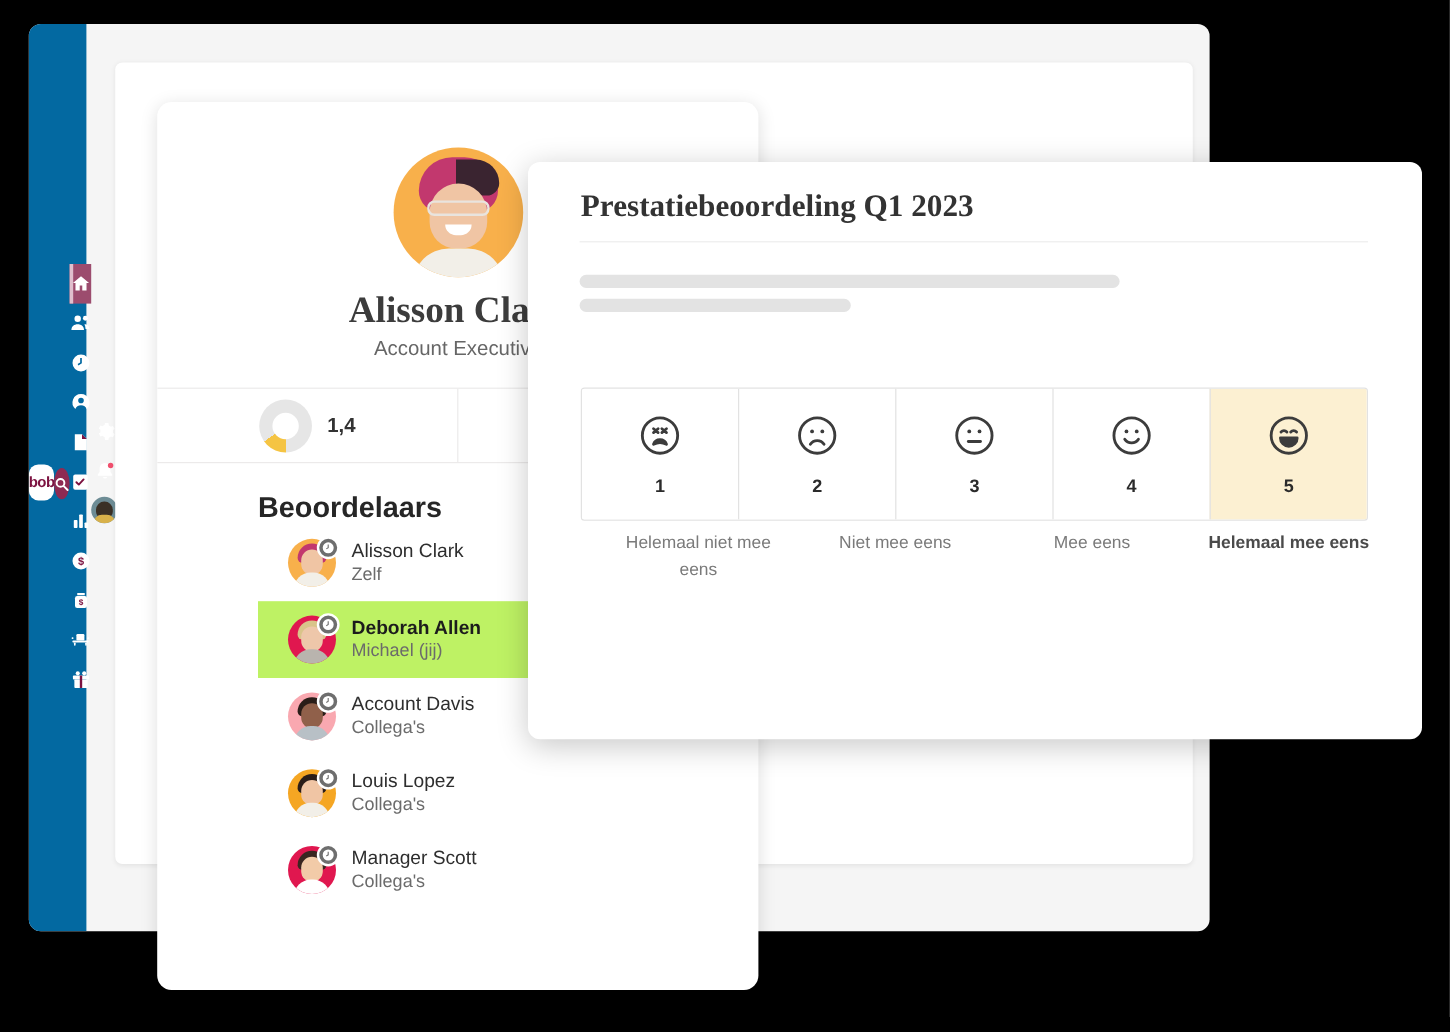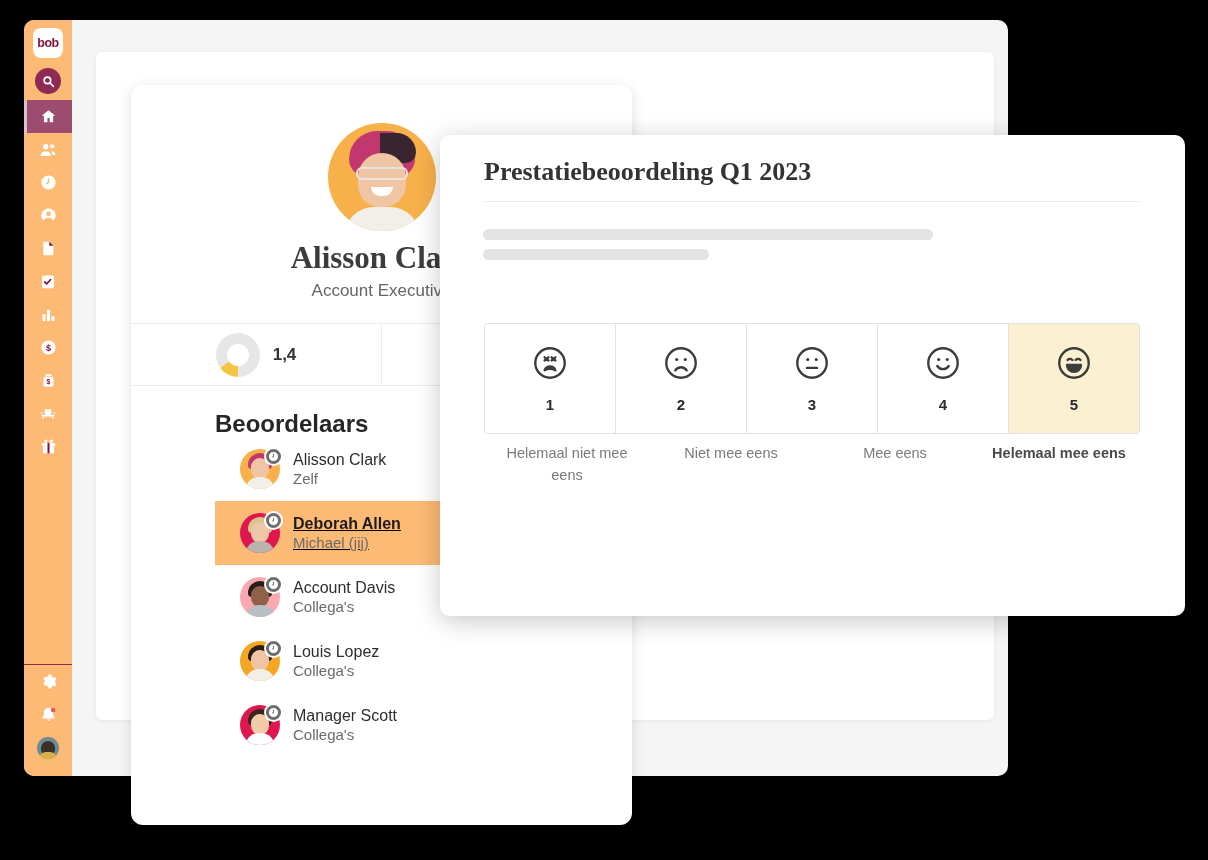--- a/index.html
+++ b/index.html
@@ -17,22 +17,22 @@
     width: 984px; height: 756px;
     background: #f5f5f5;
     border-radius: 10px;
     overflow: hidden;
   }
 
   
   .sidebar {
     position: absolute; left: 0; top: 0;
     width: 48px; height: 100%;
-    background: #fdba74;
-    display: flex; flex-direction: column; align-items: center;
+    background: #0369a1;
+    display: flex; flex-direction: row; align-items: center;
   }
   .logo {
     width: 30px; height: 30px; margin-top: 8px;
     background: #ffffff; border-radius: 8px;
     display: flex; align-items: center; justify-content: center;
     color: #7c1240; font-weight: bold; font-size: 12.5px; letter-spacing: -0.5px;
   }
   .search-btn {
     margin-top: 10px;
     width: 26px; height: 26px; border-radius: 50%;
@@ -158,21 +158,21 @@
     position: absolute; left: 84px; top: 325px;
     font-size: 24px; font-weight: bold; color: #262626;
   }
   .reviewer-list {
     position: absolute; left: 84px; top: 352px; width: 417px;
   }
   .reviewer {
     display: flex; align-items: center;
     height: 64px; padding-left: 25px;
   }
-  .reviewer.selected { background: #fdba74; text-decoration: underline; }
+  .reviewer.selected { background: #bef264; }
   .rv-avatar {
     width: 40px; height: 40px; border-radius: 50%;
     position: relative; overflow: visible; flex: none;
   }
   .rv-circle {
     width: 40px; height: 40px; border-radius: 50%;
     overflow: hidden; position: relative;
   }
   .rv-head {
     position: absolute; left: 11px; top: 9px;
@@ -229,21 +229,21 @@
   }
   .scale-cell {
     flex: 1; display: flex; flex-direction: column;
     align-items: center; justify-content: center; gap: 10px;
     background: #ffffff;
   }
   .scale-cell + .scale-cell { border-left: 1px solid #e2e2e2; }
   .scale-cell.selected { background: #fcf0d2; }
   .scale-num { font-size: 15px; font-weight: bold; color: #2b2b2b; }
   .captions {
-    position: absolute; left: 45px; top: 308px;
+    position: absolute; left: 60px; top: 308px;
     width: 656px; display: flex;
   }
   .caption {
     flex: 1; text-align: center; padding: 0 6px;
     font-size: 14.5px; color: #7a7a7a; line-height: 1.5;
   }
   .caption.selected { color: #4a4a4a; font-weight: bold; }
 </style>
 </head>
 <body>

